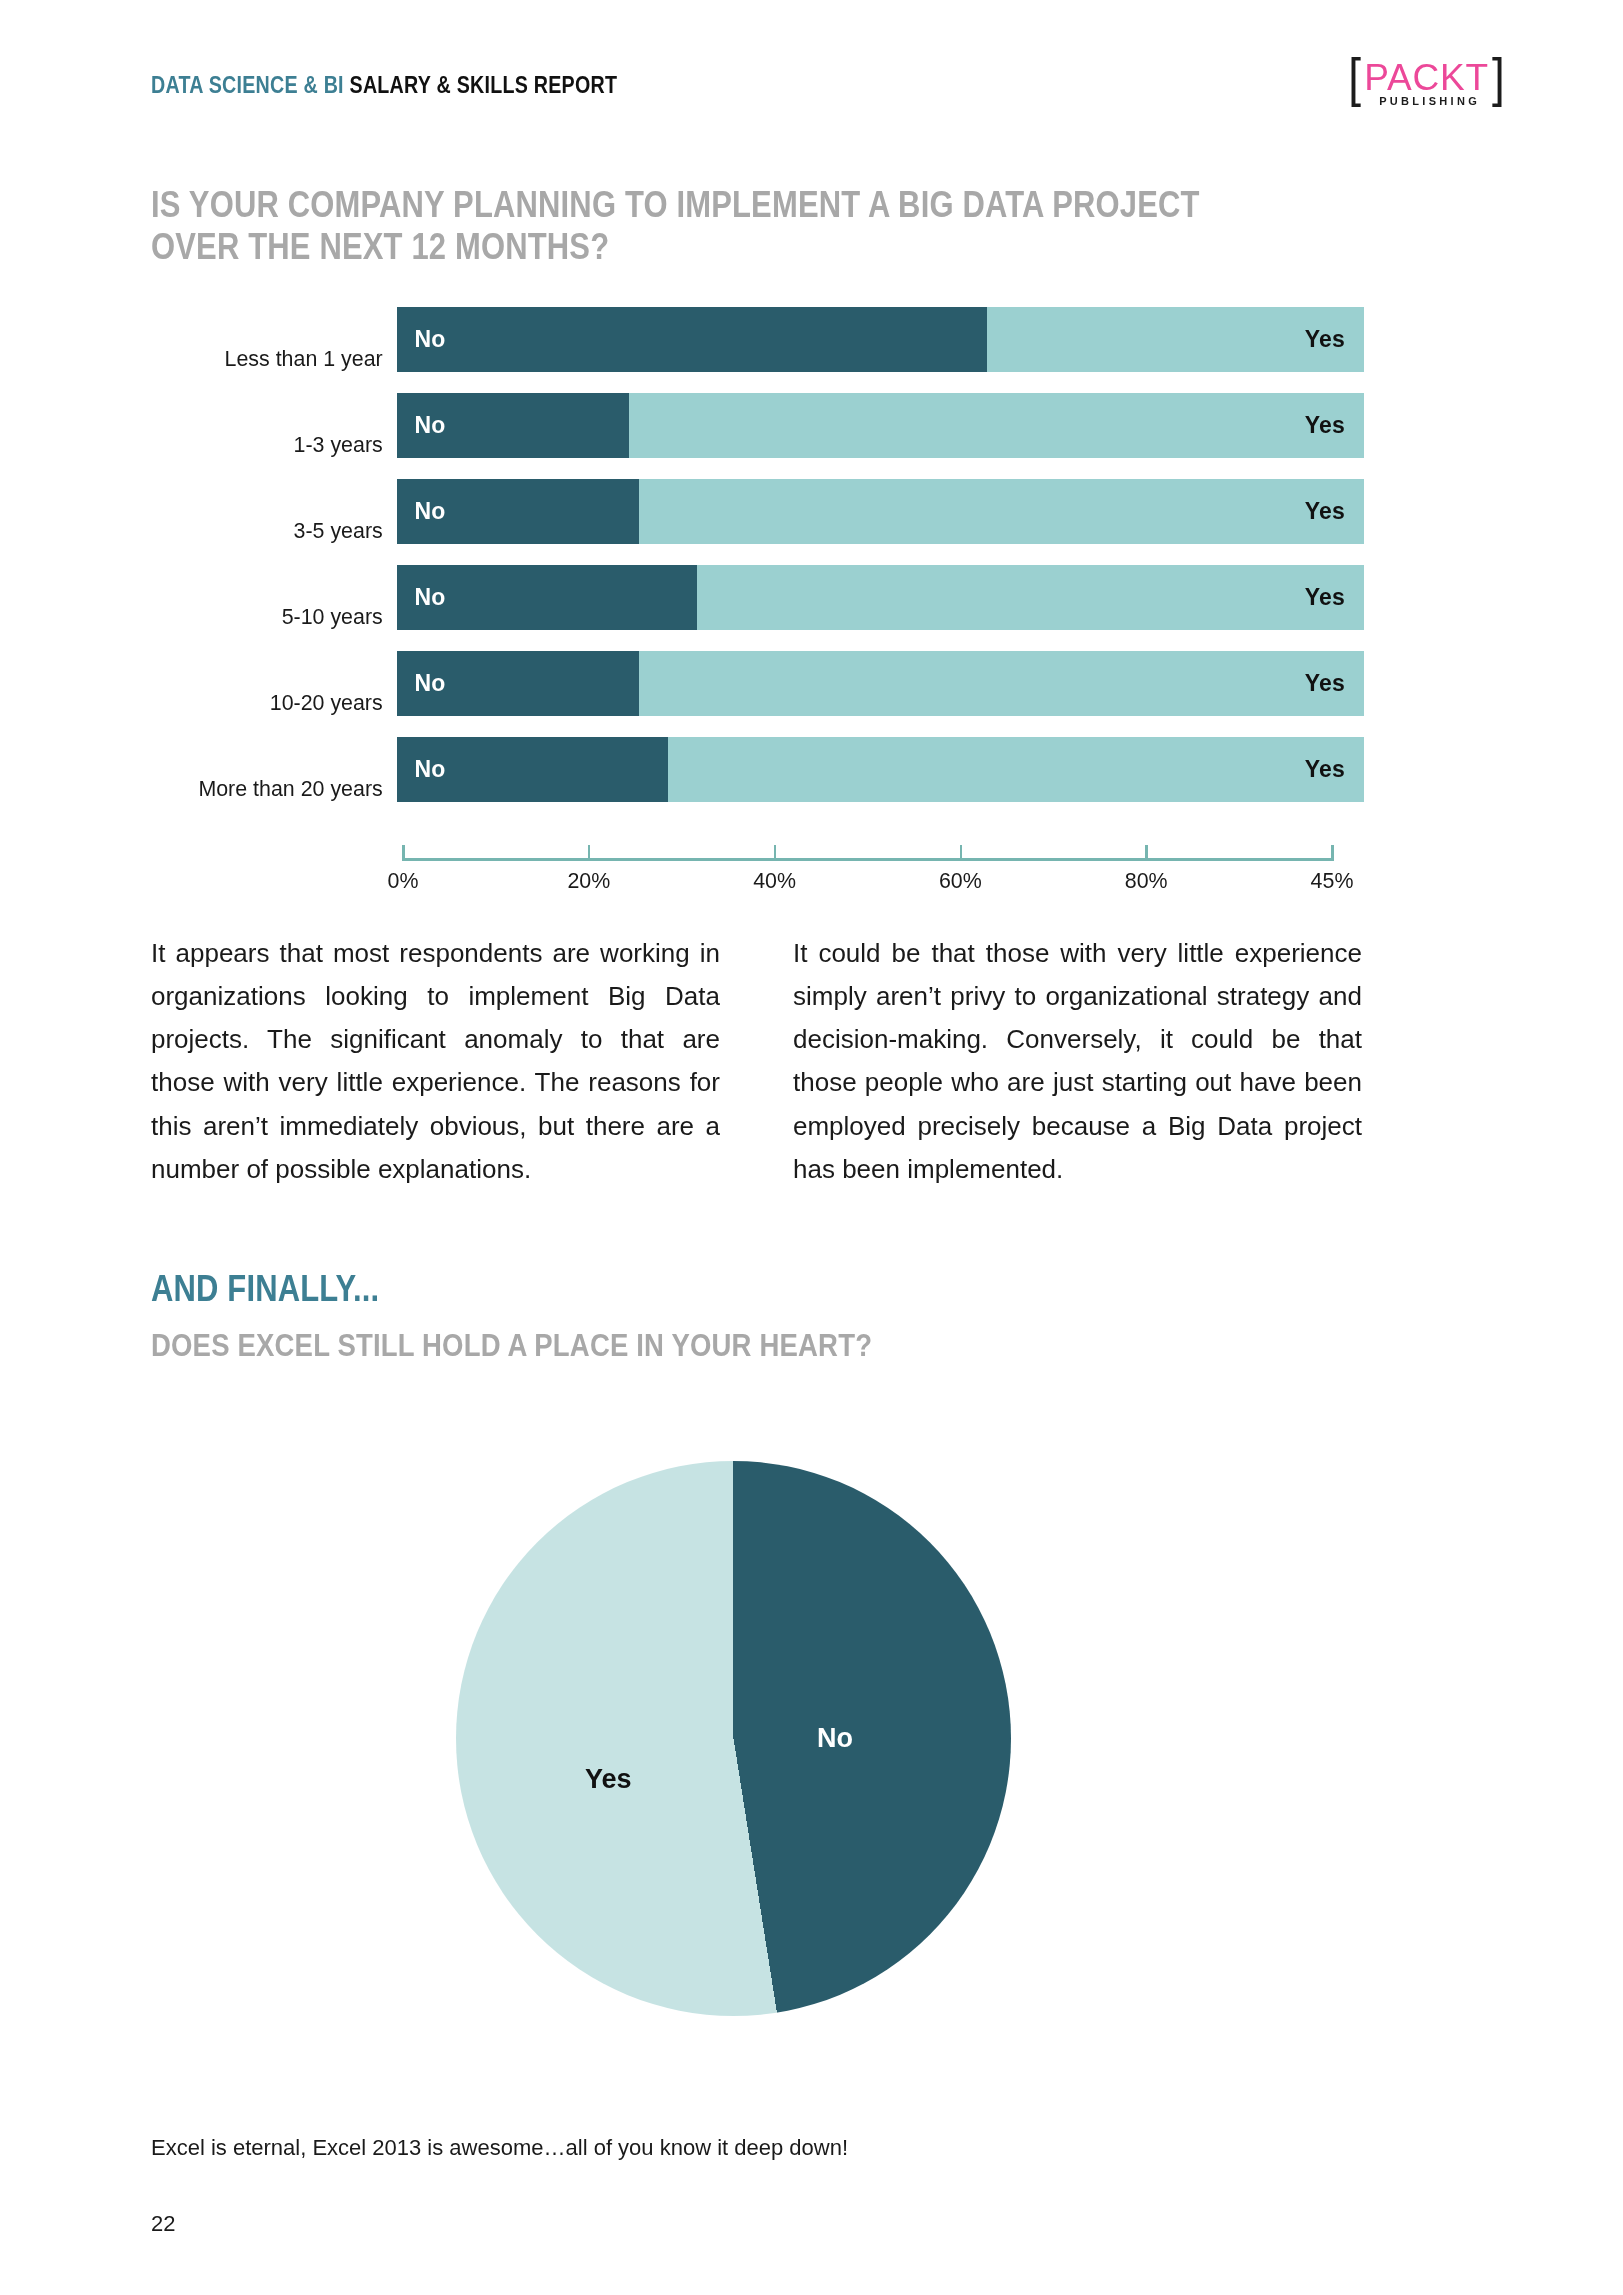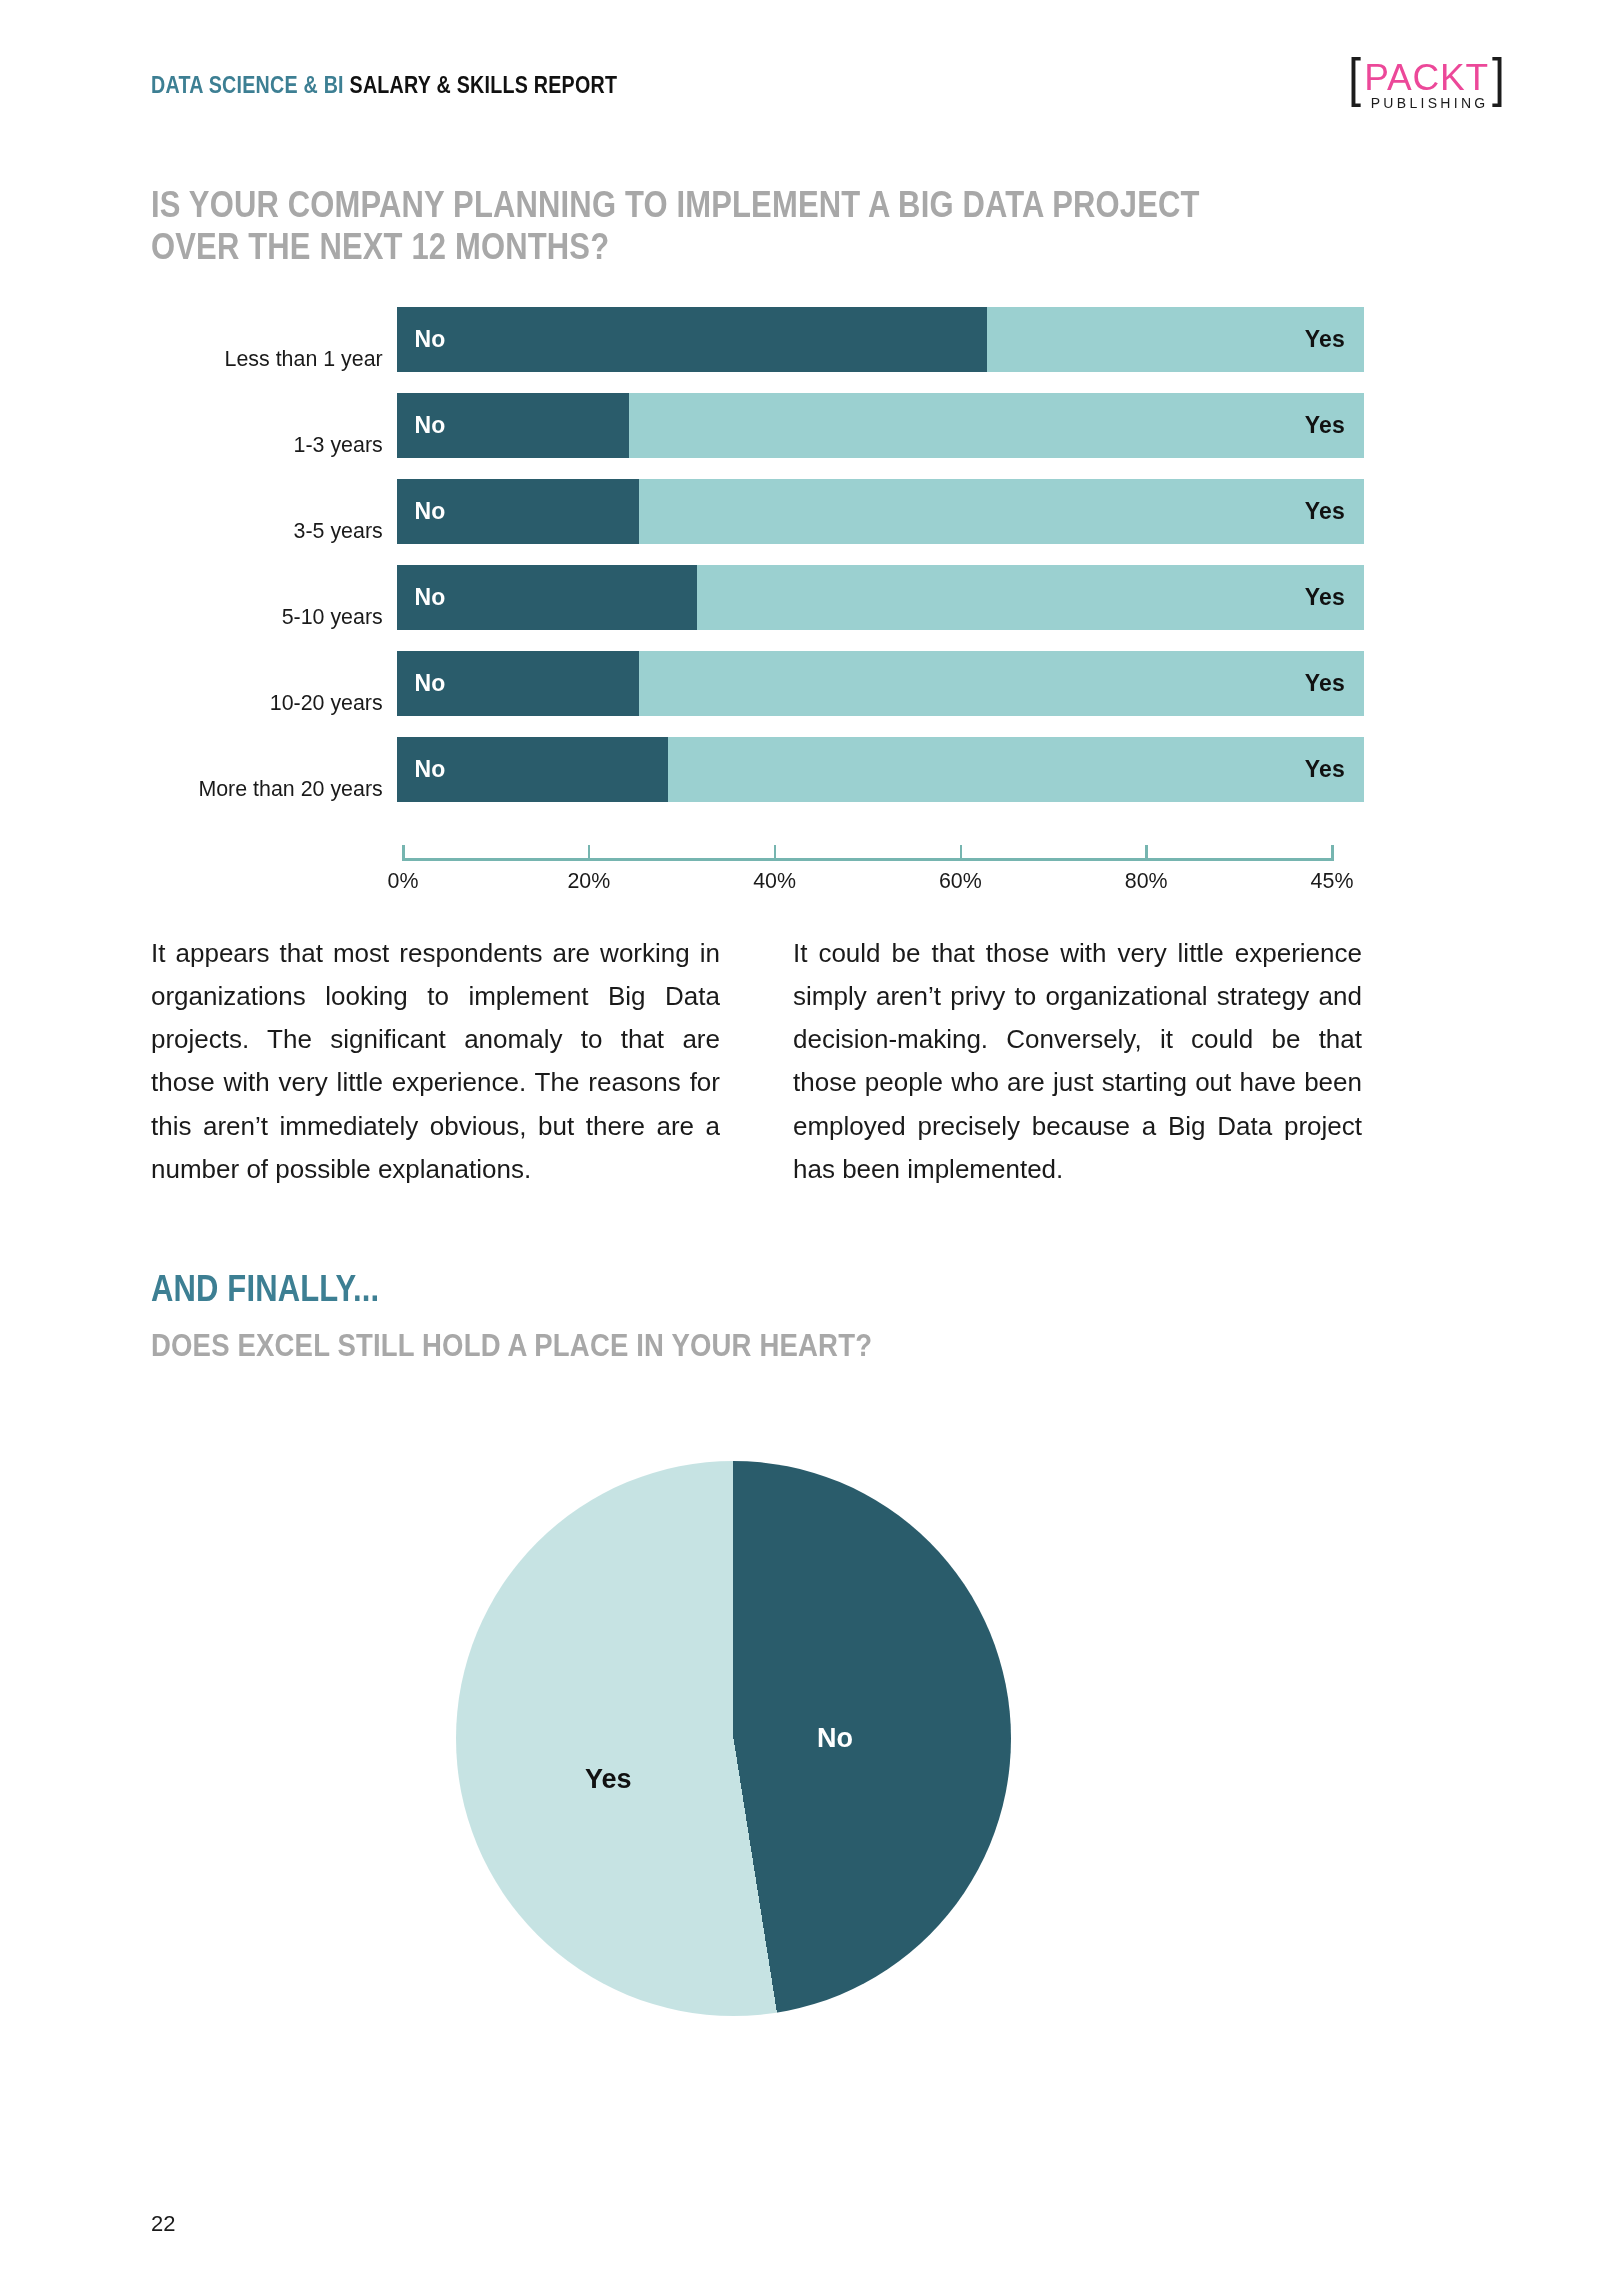--- a/index.html
+++ b/index.html
@@ -72,24 +72,25 @@
     color: #ec4899;
     font-size: 37px;
     letter-spacing: 0.8px;
     line-height: 1;
     font-family: "Liberation Sans", sans-serif;
     padding: 0 3.2px;
   }
   .logo-sub {
     text-align: center;
     color: #1c1c1c;
-    font-size: 14px;
+    font-size: 11px;
     letter-spacing: 3.3px;
     margin-top: -3.2px;
     padding-left: 6.3px;
+    font-weight: bold;
   }
 
   
   .q-heading {
     position: absolute;
     left: 151px;
     width: 1237px;
     top: 184px;
     font-family: "Liberation Sans Narrow", "Liberation Sans", sans-serif;
     font-size: 36px;
@@ -418,16 +419,17 @@
 
   <div class="final-heading">AND FINALLY...</div>
   <div class="final-sub">DOES EXCEL STILL HOLD A PLACE IN YOUR HEART?</div>
 
   <div class="pie-wrap">
     <div class="pie" id="pie" style="background: conic-gradient(rgb(42, 92, 107) 0deg, rgb(42, 92, 107) 171deg, rgb(198, 227, 227) 171deg, rgb(198, 227, 227) 360deg);"></div>
     <div class="pie-label pie-label-no">No</div>
     <div class="pie-label pie-label-yes">Yes</div>
   </div>
 
+  <div class="caption">Excel is eternal, Excel 2013 is awesome…all of you know it deep down!</div>
   <div class="page-num">22</div>
 
 </div>
 
 
 </body></html>

